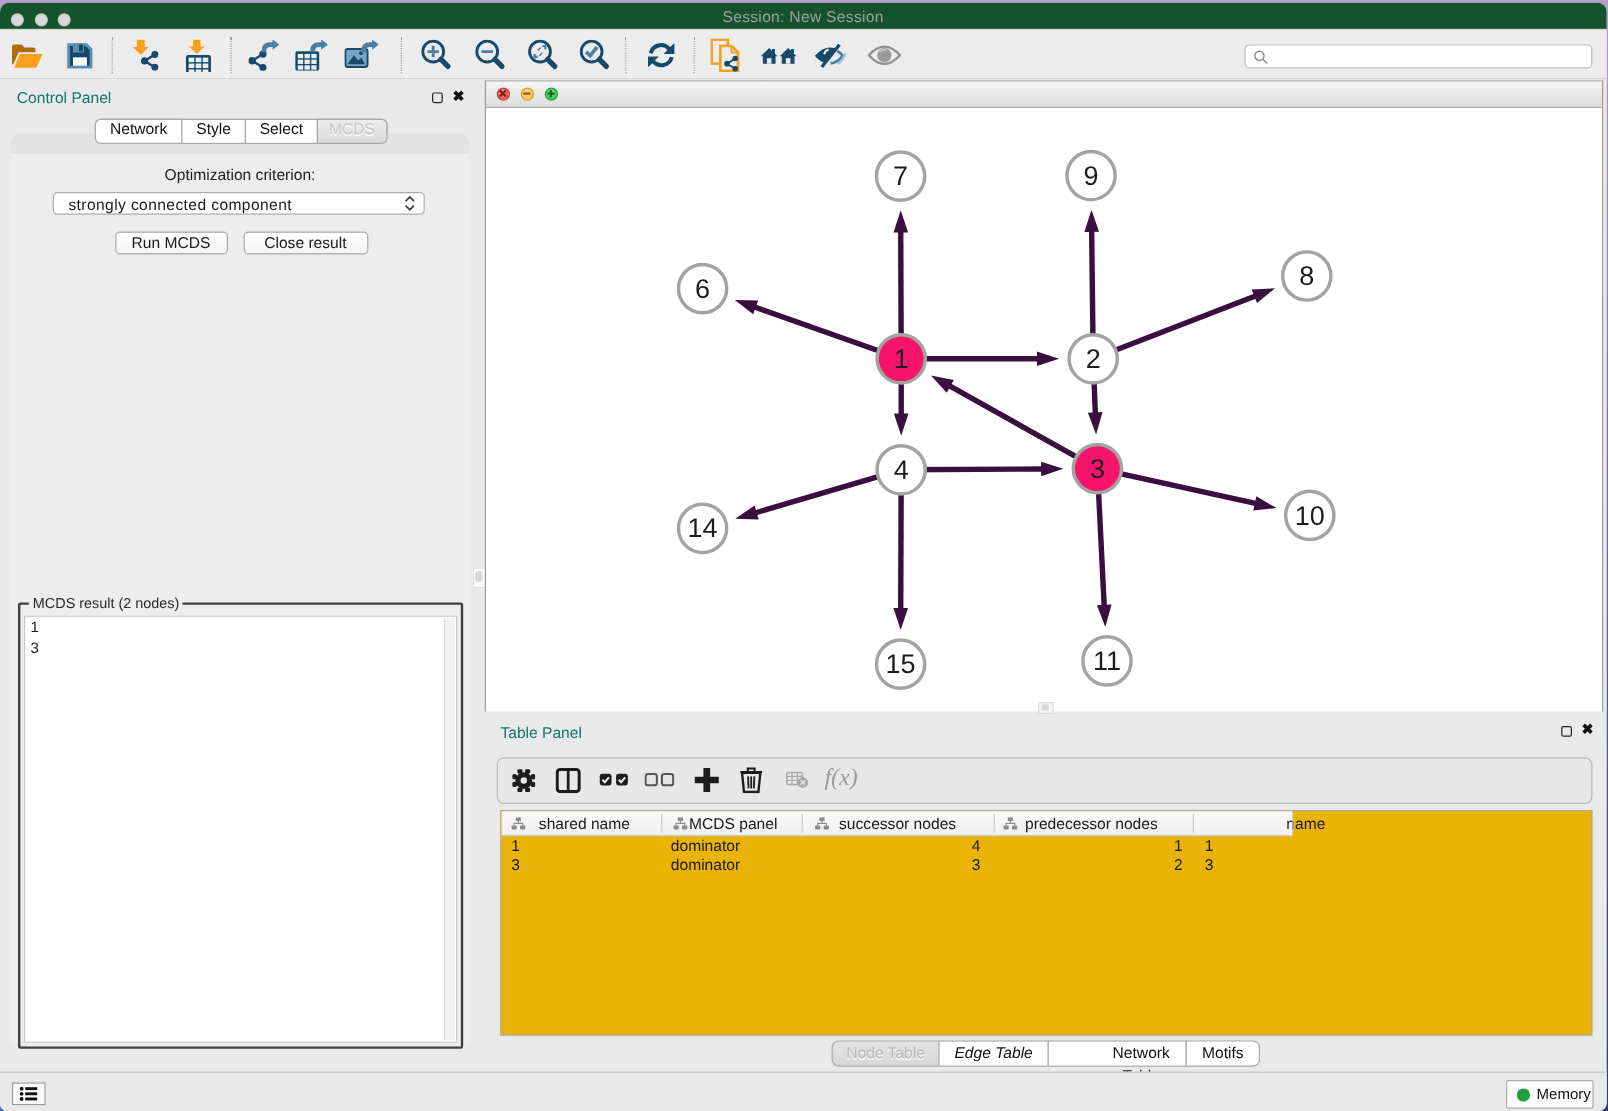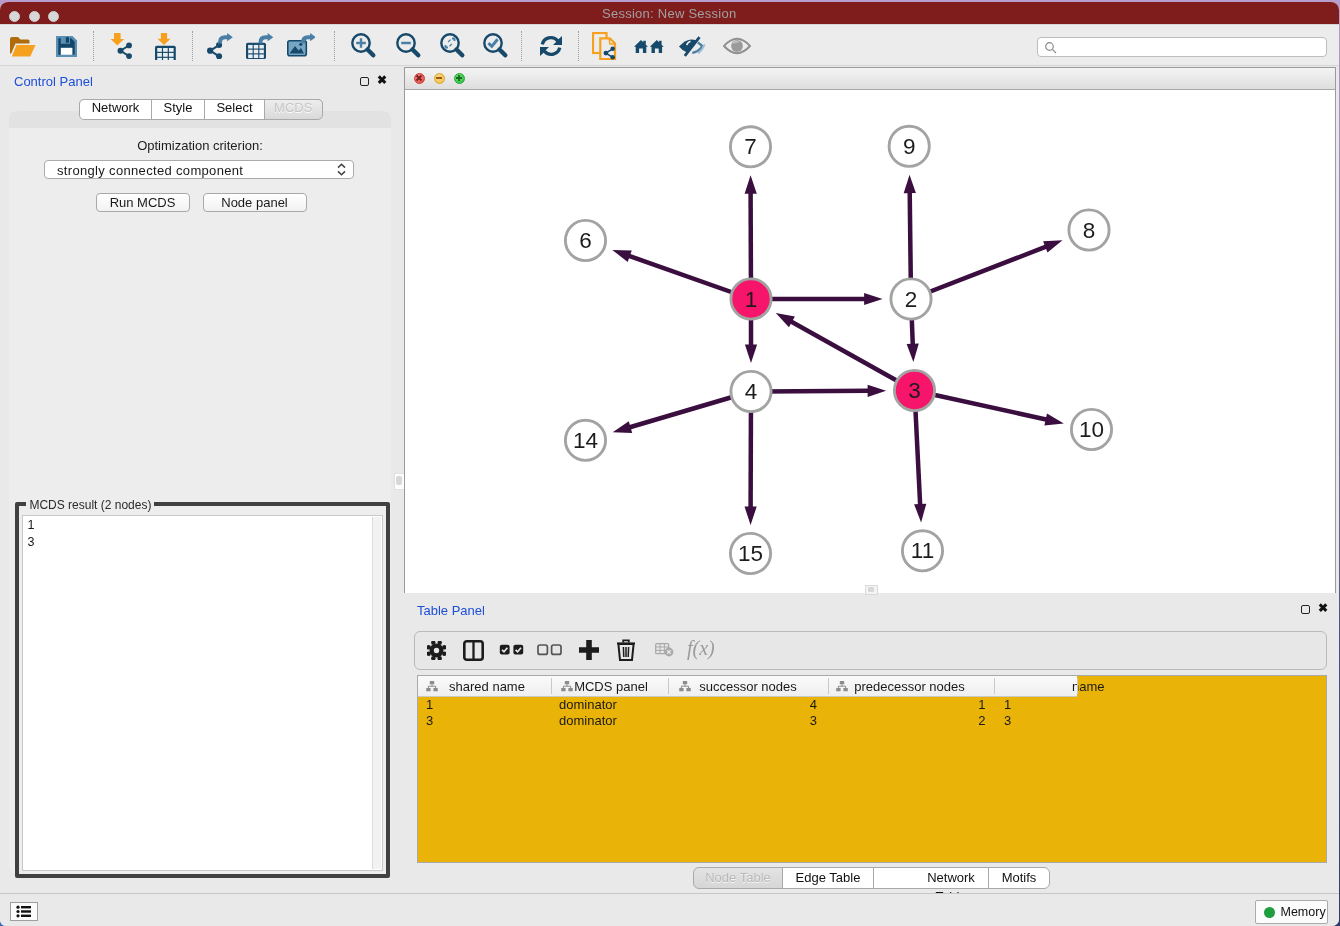--- a/index.html
+++ b/index.html
@@ -1,27 +1,27 @@
 <!DOCTYPE html>
 <html><head>
 <meta charset="utf-8">
 <style>
 html,body{margin:0;padding:0;}
 body{width:1340px;height:926px;overflow:hidden;font-family:"Liberation Sans",sans-serif;
  background:linear-gradient(180deg,#b79ecd 0%,#8d7bb0 30%,#4f4f8d 70%,#2e3a6c 100%);}
 .win{position:absolute;left:0;top:2px;width:1338.5px;height:924px;background:#e9e9e9;
  border-radius:8px 8px 7px 6px;overflow:hidden;}
 .abs{position:absolute;}
-.titlebar{position:absolute;left:0;top:0;width:100%;height:22px;background:#7f1d1d;border-bottom:1px solid #d6d6d6;}
+.titlebar{position:absolute;left:0;top:0;width:100%;height:22px;background:#14532d;border-bottom:1px solid #d6d6d6;}
 .tl{position:absolute;top:9px;width:11px;height:11px;border-radius:50%;background:#d8d8d8;border:0.5px solid #c9c9c9;box-sizing:border-box;}
 .wtitle{position:absolute;top:4px;left:0;width:100%;text-align:center;font-size:13px;color:#9fa0a2;}
 .toolbar{position:absolute;left:0;top:23px;width:100%;height:40px;background:#ececec;border-bottom:1px solid #d6d6d6;}
 .tsep{position:absolute;top:6px;height:30px;width:0;border-left:1px dotted #9f9f9f;}
 .searchbox{position:absolute;left:1037px;top:11.5px;width:290px;height:20px;background:#fff;border:1px solid #bcbcbc;border-radius:4px;box-sizing:border-box;}
-.panel-title{font-size:13px;color:#1d4ed8;}
+.panel-title{font-size:13px;color:#0f766e;}
 .ctrl{position:absolute;left:0;top:64px;width:392px;height:827px;background:#e9e9e9;}
 .cp-content{position:absolute;left:9px;top:45px;width:382px;height:763px;background:#ededed;border-radius:8px;}
 .cp-tabstrip-bg{position:absolute;left:0;top:0;width:100%;height:17px;background:#e2e2e2;border-radius:8px 8px 0 0;}
 .tab{position:absolute;top:0;height:100%;box-sizing:border-box;font-size:13px;text-align:center;color:#111;background:#fff;border:1px solid #a9a9a9;line-height:15px;}
 .float-btn{position:absolute;width:9px;height:9px;border:1.5px solid #222;border-radius:2px;box-sizing:border-box;background:transparent;}
 .xbtn{position:absolute;font-size:12px;font-weight:bold;color:#111;}
 .btn{position:absolute;background:linear-gradient(#ffffff,#f2f2f2);border:1px solid #a9a9a9;border-radius:4px;box-sizing:border-box;
  font-size:13px;color:#1a1a1a;text-align:center;}
 .netwin{position:absolute;left:404px;top:65px;width:932px;height:526px;background:#fff;border:1px solid #9a9a9a;border-bottom:none;box-sizing:border-box;}
 .nw-title{position:absolute;left:0;top:0;width:100%;height:21px;background:linear-gradient(#f4f4f4,#dedede);border-bottom:1px solid #a9a9a9;}
@@ -221,22 +221,22 @@
       <div class="cp-tabstrip-bg"></div>
       <div class="abs" style="left:35px;top:49px;width:310px;height:19px;background:#fff;border:1px solid #ababab;border-radius:4px;box-sizing:border-box;">
         <span style="position:absolute;left:12px;top:2px;font-size:13px;letter-spacing:0.33px;color:#1a1a1a;">strongly connected component</span>
         <svg width="11" height="13" viewBox="0 0 11 13" style="position:absolute;right:6px;top:2px;">
             <path d="M2 4.6 L5.5 1.2 L9 4.6" fill="none" stroke="#444" stroke-width="1.5"></path>
             <path d="M2 8.4 L5.5 11.8 L9 8.4" fill="none" stroke="#444" stroke-width="1.5"></path>
           </svg>
       </div>
       <div class="abs" style="left:0;top:27px;width:100%;text-align:center;font-size:13px;color:#1c1c1c;">Optimization criterion:</div>
       <div class="btn" style="left:86.5px;top:82px;width:94px;height:18.5px;line-height:17px;">Run MCDS</div>
-      <div class="btn" style="left:193.5px;top:82px;width:104px;height:18.5px;line-height:17px;">Node panel</div>
-      <div class="abs" style="left:6.4px;top:391px;width:367px;height:368px;border:4px solid #404040;border-radius:2px;">
+      <div class="btn" style="left:193.5px;top:82px;width:104px;height:18.5px;line-height:17px;">Close result</div>
+      <div class="abs" style="left:6.4px;top:391px;width:367px;height:368px;border:2px solid #404040;border-radius:2px;">
         <div class="abs" style="left:7px;top:-8px;background:#ededed;padding:0 3px;font-size:12px;color:#2a2a2a;">MCDS result (2 nodes)</div>
         <div class="abs" style="left:3px;top:9px;width:361px;height:356px;background:#fff;border:1px solid #c8c8c8;box-sizing:border-box;">
           <div class="abs" style="left:4px;top:1px;font-size:12.5px;color:#1a1a1a;line-height:16.5px;">1<br>3</div>
           <div class="abs" style="right:1px;top:1px;width:8px;height:352px;background:#f2f2f2;border-left:1px solid #dcdcdc;"></div>
         </div>
       </div>
     </div>
   </div>
 
   <div class="abs" style="left:394px;top:471px;width:9px;height:15px;background:#fdfdfd;border:1px solid #e0e0e0;"></div>
@@ -418,21 +418,21 @@
         <div class="td" style="left:467.5px;top:20.8px;width:100px;text-align:right;">1</div>
         <div class="td" style="left:586.0px;top:20.8px;">1</div>
         <div class="td" style="left:8.0px;top:37.2px;">3</div>
         <div class="td" style="left:141.0px;top:37.2px;">dominator</div>
         <div class="td" style="left:299.0px;top:37.2px;width:100px;text-align:right;">3</div>
         <div class="td" style="left:467.5px;top:37.2px;width:100px;text-align:right;">2</div>
         <div class="td" style="left:586.0px;top:37.2px;">3</div>
     </div>
     <div class="abs" style="left:289px;top:268px;width:357px;height:22px;">
       <div class="bt-tab" style="left:0;width:90px;border-radius:6px 0 0 6px;background:linear-gradient(#e3e3e3,#d6d6d6);color:#b9b9b9;text-shadow:0 1px 0 #f5f5f5;line-height:19px;">Node Table</div>
-      <div class="bt-tab" style="left:89px;width:92px;line-height:19px;">Edge Table</div>
+      <div class="bt-tab" style="left:89px;width:92px;line-height:19px;font-style:italic;">Edge Table</div>
       <div class="bt-tab" style="left:180px;width:116px;line-height:19px;padding-left:40px;">Network Table</div>
       <div class="bt-tab" style="left:295px;width:62px;border-radius:0 6px 6px 0;line-height:19px;">Motifs</div>
     </div>
   </div>
 
   <div class="statusbar">
     <div class="abs" style="left:10px;top:8px;width:28px;height:19px;background:#fbfbfb;border:1px solid #9e9e9e;box-sizing:border-box;">
       <svg width="16" height="13" viewBox="0 0 16 13" style="position:absolute;left:5px;top:2px;">
         <circle cx="2" cy="2.2" r="1.6" fill="#111"></circle>
           <circle cx="2" cy="6.5" r="1.6" fill="#111"></circle>

